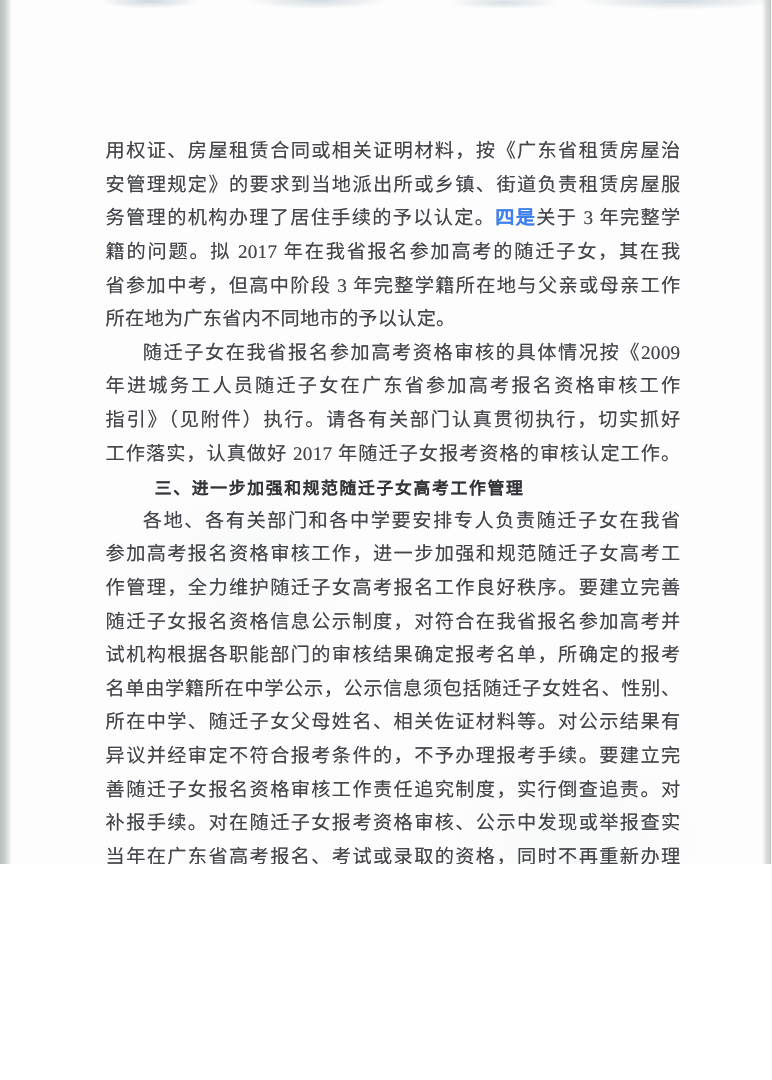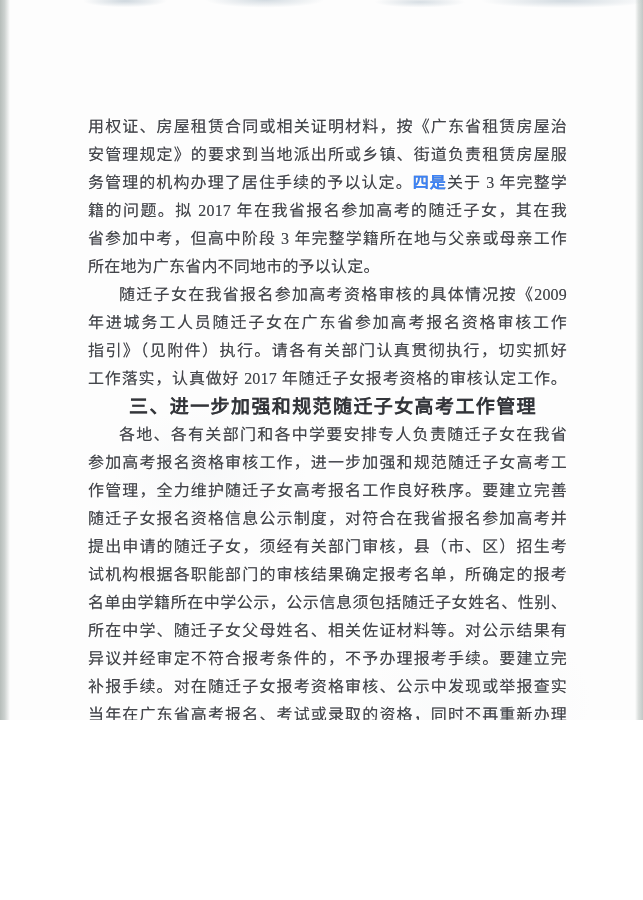--- a/index.html
+++ b/index.html
@@ -59,21 +59,21 @@
     white-space: normal;
     text-align: justify;
     text-align-last: justify;
     text-justify: inter-character;
   }
   .ind { text-indent: 31px; }
   .b { font-weight: 700; color: #3b82f6; }
   .heading {
     font-family: "Liberation Sans", "DejaVu Sans", sans-serif;
     font-weight: 700;
-    font-size: 19px;
+    font-size: 14px;
     letter-spacing: 1.4px;
     color: #33353a;
     text-indent: 41px;
     text-shadow: 0 0 0.4px rgba(51,53,58,0.5);
   }
   .page-number {
     position: absolute;
     left: 88px;
     top: 805px;
     font-size: 15px;
@@ -111,25 +111,25 @@
       <div class="ln j">工作落实，认真做好 2017 年随迁子女报考资格的审核认定工作。</div>
     </div>
 
     <div class="ln heading">三、进一步加强和规范随迁子女高考工作管理</div>
 
     <div>
       <div class="ln j ind">各地、各有关部门和各中学要安排专人负责随迁子女在我省</div>
       <div class="ln j">参加高考报名资格审核工作，进一步加强和规范随迁子女高考工</div>
       <div class="ln j">作管理，全力维护随迁子女高考报名工作良好秩序。要建立完善</div>
       <div class="ln j">随迁子女报名资格信息公示制度，对符合在我省报名参加高考并</div>
-      <div class="ln j">提出申请的随迁子女，须经有关部门审核，县（市、区）招生考</div>
       <div class="ln j">试机构根据各职能部门的审核结果确定报考名单，所确定的报考</div>
       <div class="ln j">名单由学籍所在中学公示，公示信息须包括随迁子女姓名、性别、</div>
       <div class="ln j">所在中学、随迁子女父母姓名、相关佐证材料等。对公示结果有</div>
       <div class="ln j">异议并经审定不符合报考条件的，不予办理报考手续。要建立完</div>
+      <div class="ln j">善随迁子女报名资格审核工作责任追究制度，实行倒查追责。对</div>
       <div class="ln j">补报手续。对在随迁子女报考资格审核、公示中发现或举报查实</div>
       <div class="ln j">当年在广东省高考报名、考试或录取的资格，同时不再重新办理</div>
     </div>
 
   </div>
 
   <div class="page-number">— 4 —</div>
 
 </div>
 

